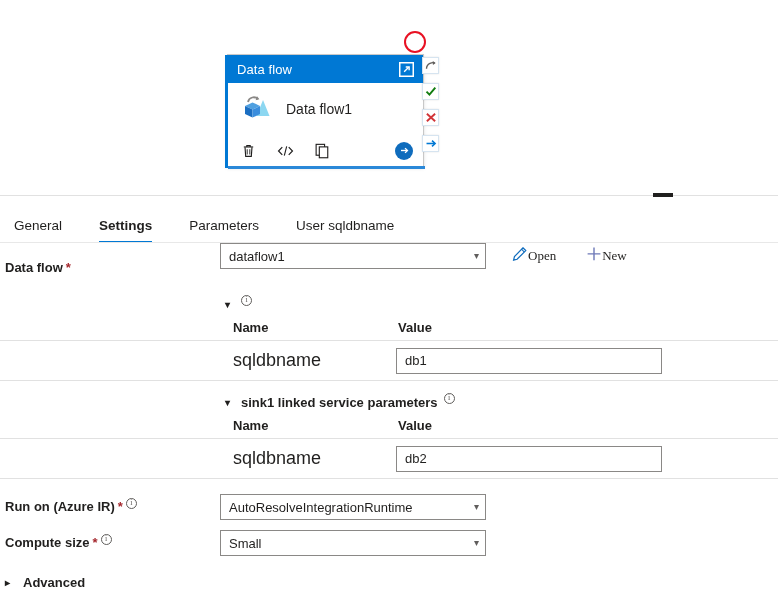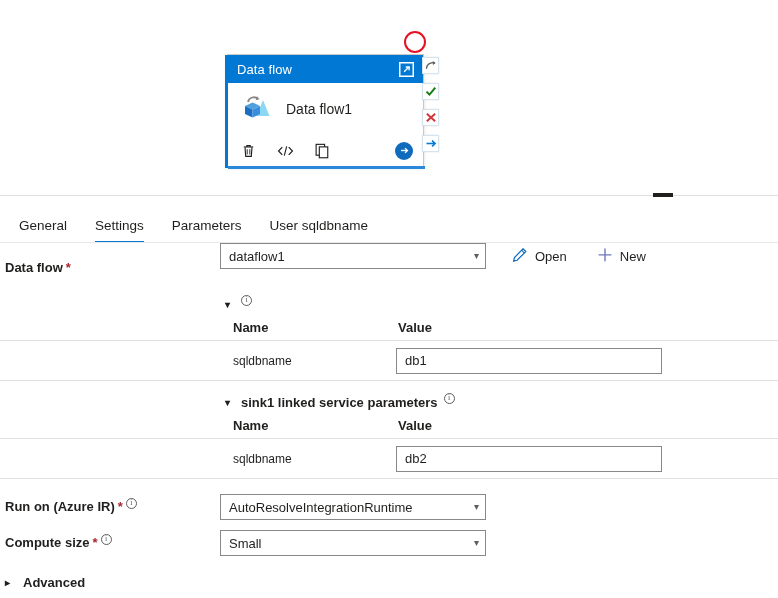--- a/index.html
+++ b/index.html
@@ -61,26 +61,26 @@
     border:1px solid #d6e4f0; display:flex; align-items:center; justify-content:center;
     cursor:pointer; box-shadow:0 0 2px rgba(0,0,0,.10);
   }
 
   
   #divider { position:absolute; left:0; top:195px; width:778px; height:1px; background:#e1e1e1; }
   #drag-handle { position:absolute; left:653px; top:193px; width:20px; height:4px; background:#201f1e; cursor:row-resize; }
 
   
   #tabbar { position:absolute; left:0; top:205px; width:778px; height:38px; }
-  .tabs { display:flex; align-items:flex-end; height:38px; padding-left:5px; gap:0; }
+  .tabs { display:flex; align-items:flex-end; height:38px; gap:9px; }
   .tab {
     position:relative; font-size:13.5px; color:#201f1e; padding:0 14px 9px 14px;
     cursor:pointer; line-height:16px;
   }
-  .tab.active { font-weight:normal; }
+  .tab.active { font-weight:bold; }
   .tab.active::after {
     content:""; position:absolute; left:14px; right:14px; bottom:0; height:2px; background:#0078d4;
   }
   #tabbar-underline { position:absolute; left:0; top:242px; width:778px; height:1px; background:#e8e8e8; }
 
   
   #form { position:absolute; left:0; top:243px; width:778px; }
 
   .row { position:relative; display:flex; align-items:flex-start; }
   .lbl {
@@ -98,40 +98,40 @@
 
   .ddl {
     width:266px; height:26px; border:1px solid #8a8886; background:#fff;
     display:flex; align-items:center; padding:0 6px 0 8px; font-size:13px; color:#201f1e;
     cursor:pointer;
   }
   .ddl span.val { flex:1; white-space:nowrap; overflow:hidden; }
   .chev { color:#605e5c; font-size:10px; line-height:1; }
 
   .linkbtn {
-    display:flex; align-items:center; gap:7px; font-size:13px; color:#201f1e;
-    cursor:pointer; height:26px;
+    display:flex; align-items:center; font-size:13px; color:#201f1e;
+    cursor:pointer; height:26px;font-family:Liberation Serif, serif;
   }
 
   
   .pgroup { margin-left:220px; }
   .pgroup-head {
     display:flex; align-items:center; gap:6px; font-size:13px; font-weight:bold;
     color:#201f1e; cursor:pointer; height:20px; padding-left:5px;
   }
   .caret { font-size:10px; color:#201f1e; width:10px; display:inline-block; }
   .ptable { width:100%; }
   .ptable .thead {
     display:flex; font-size:13px; font-weight:bold; color:#201f1e; height:26px; align-items:center;
   }
   .ptable .thead .c1 { width:176px; padding-left:13px; }
   .ptable .thead .c2 { padding-left:2px; }
   .sep { height:1px; background:#e1e1e1; }
   .prow { display:flex; align-items:center; height:39px; }
-  .prow .c1 { width:176px; padding-left:13px; font-size:12px; color:#201f1e; }
+  .prow .c1 { width:176px; padding-left:13px; font-size:18px; color:#201f1e; }
   .prow .c2 { }
   .tinput {
     width:266px; height:26px; border:1px solid #8a8886; background:#fff;
     font-size:13px; color:#201f1e; padding:0 8px; font-family:"Liberation Sans", sans-serif;
     outline:none;
   }
 
   .adv {
     display:flex; align-items:center; gap:8px; padding-left:5px;
     font-size:13px; font-weight:bold; color:#201f1e; cursor:pointer;

